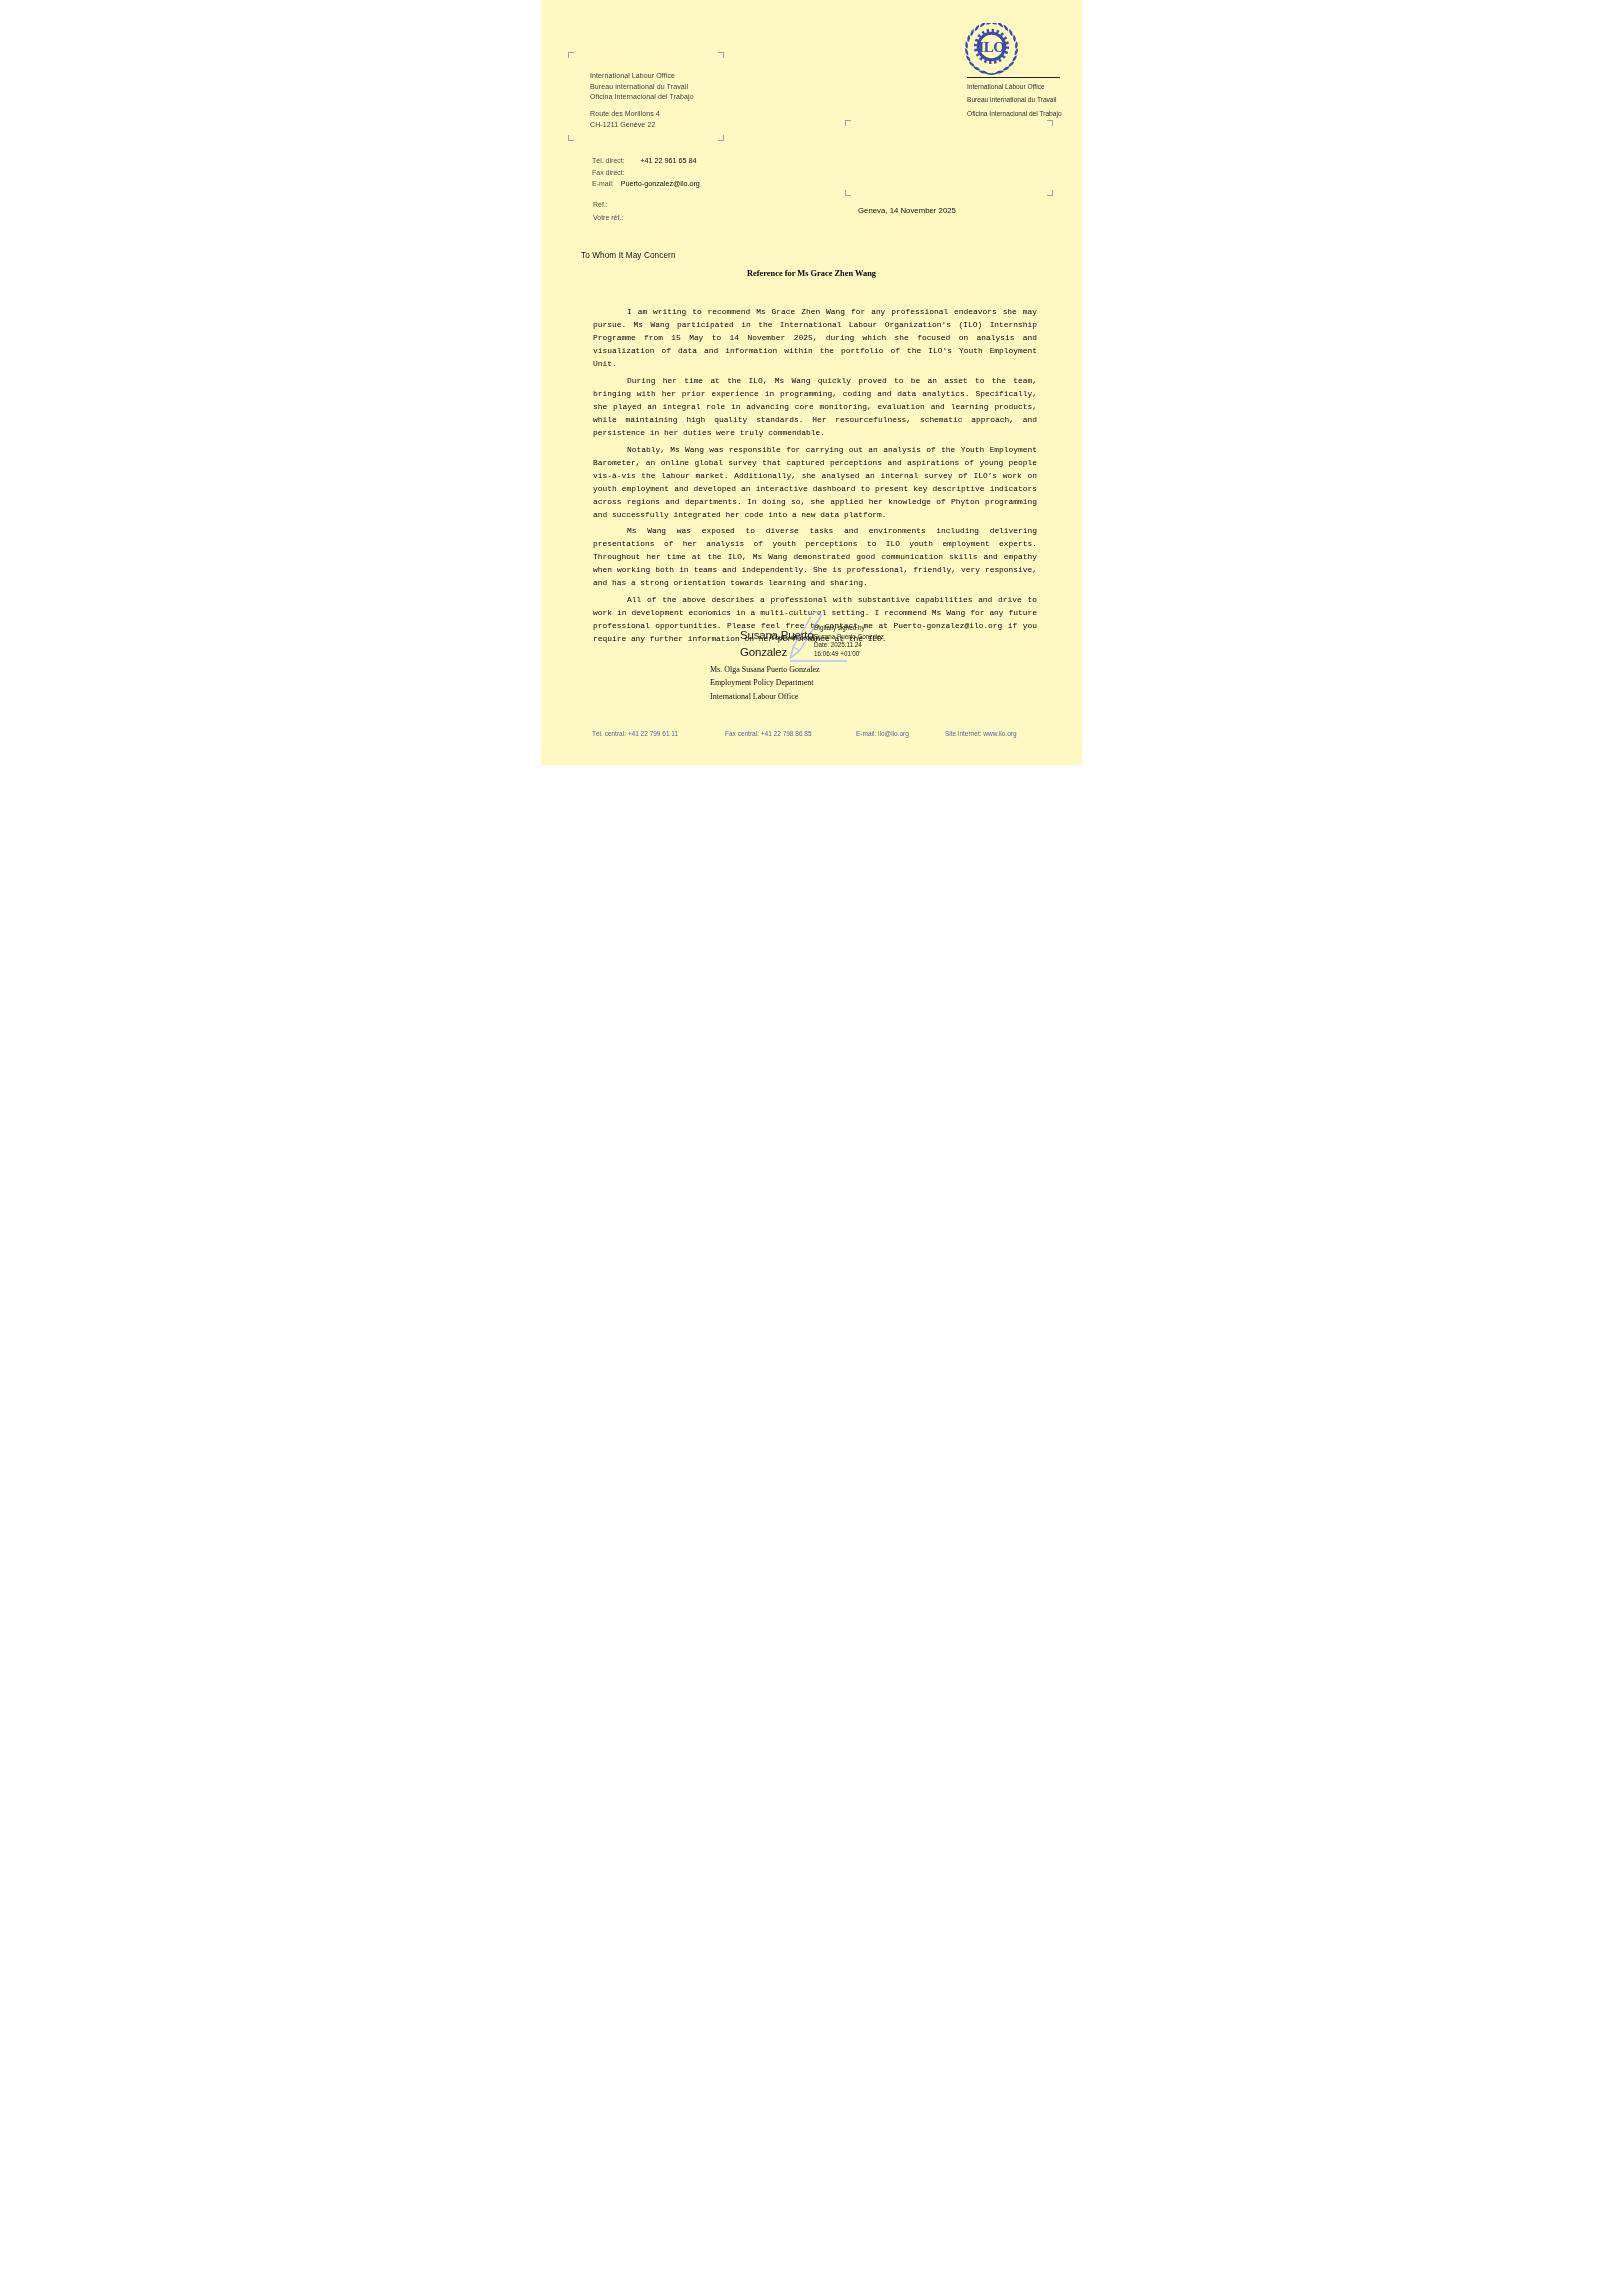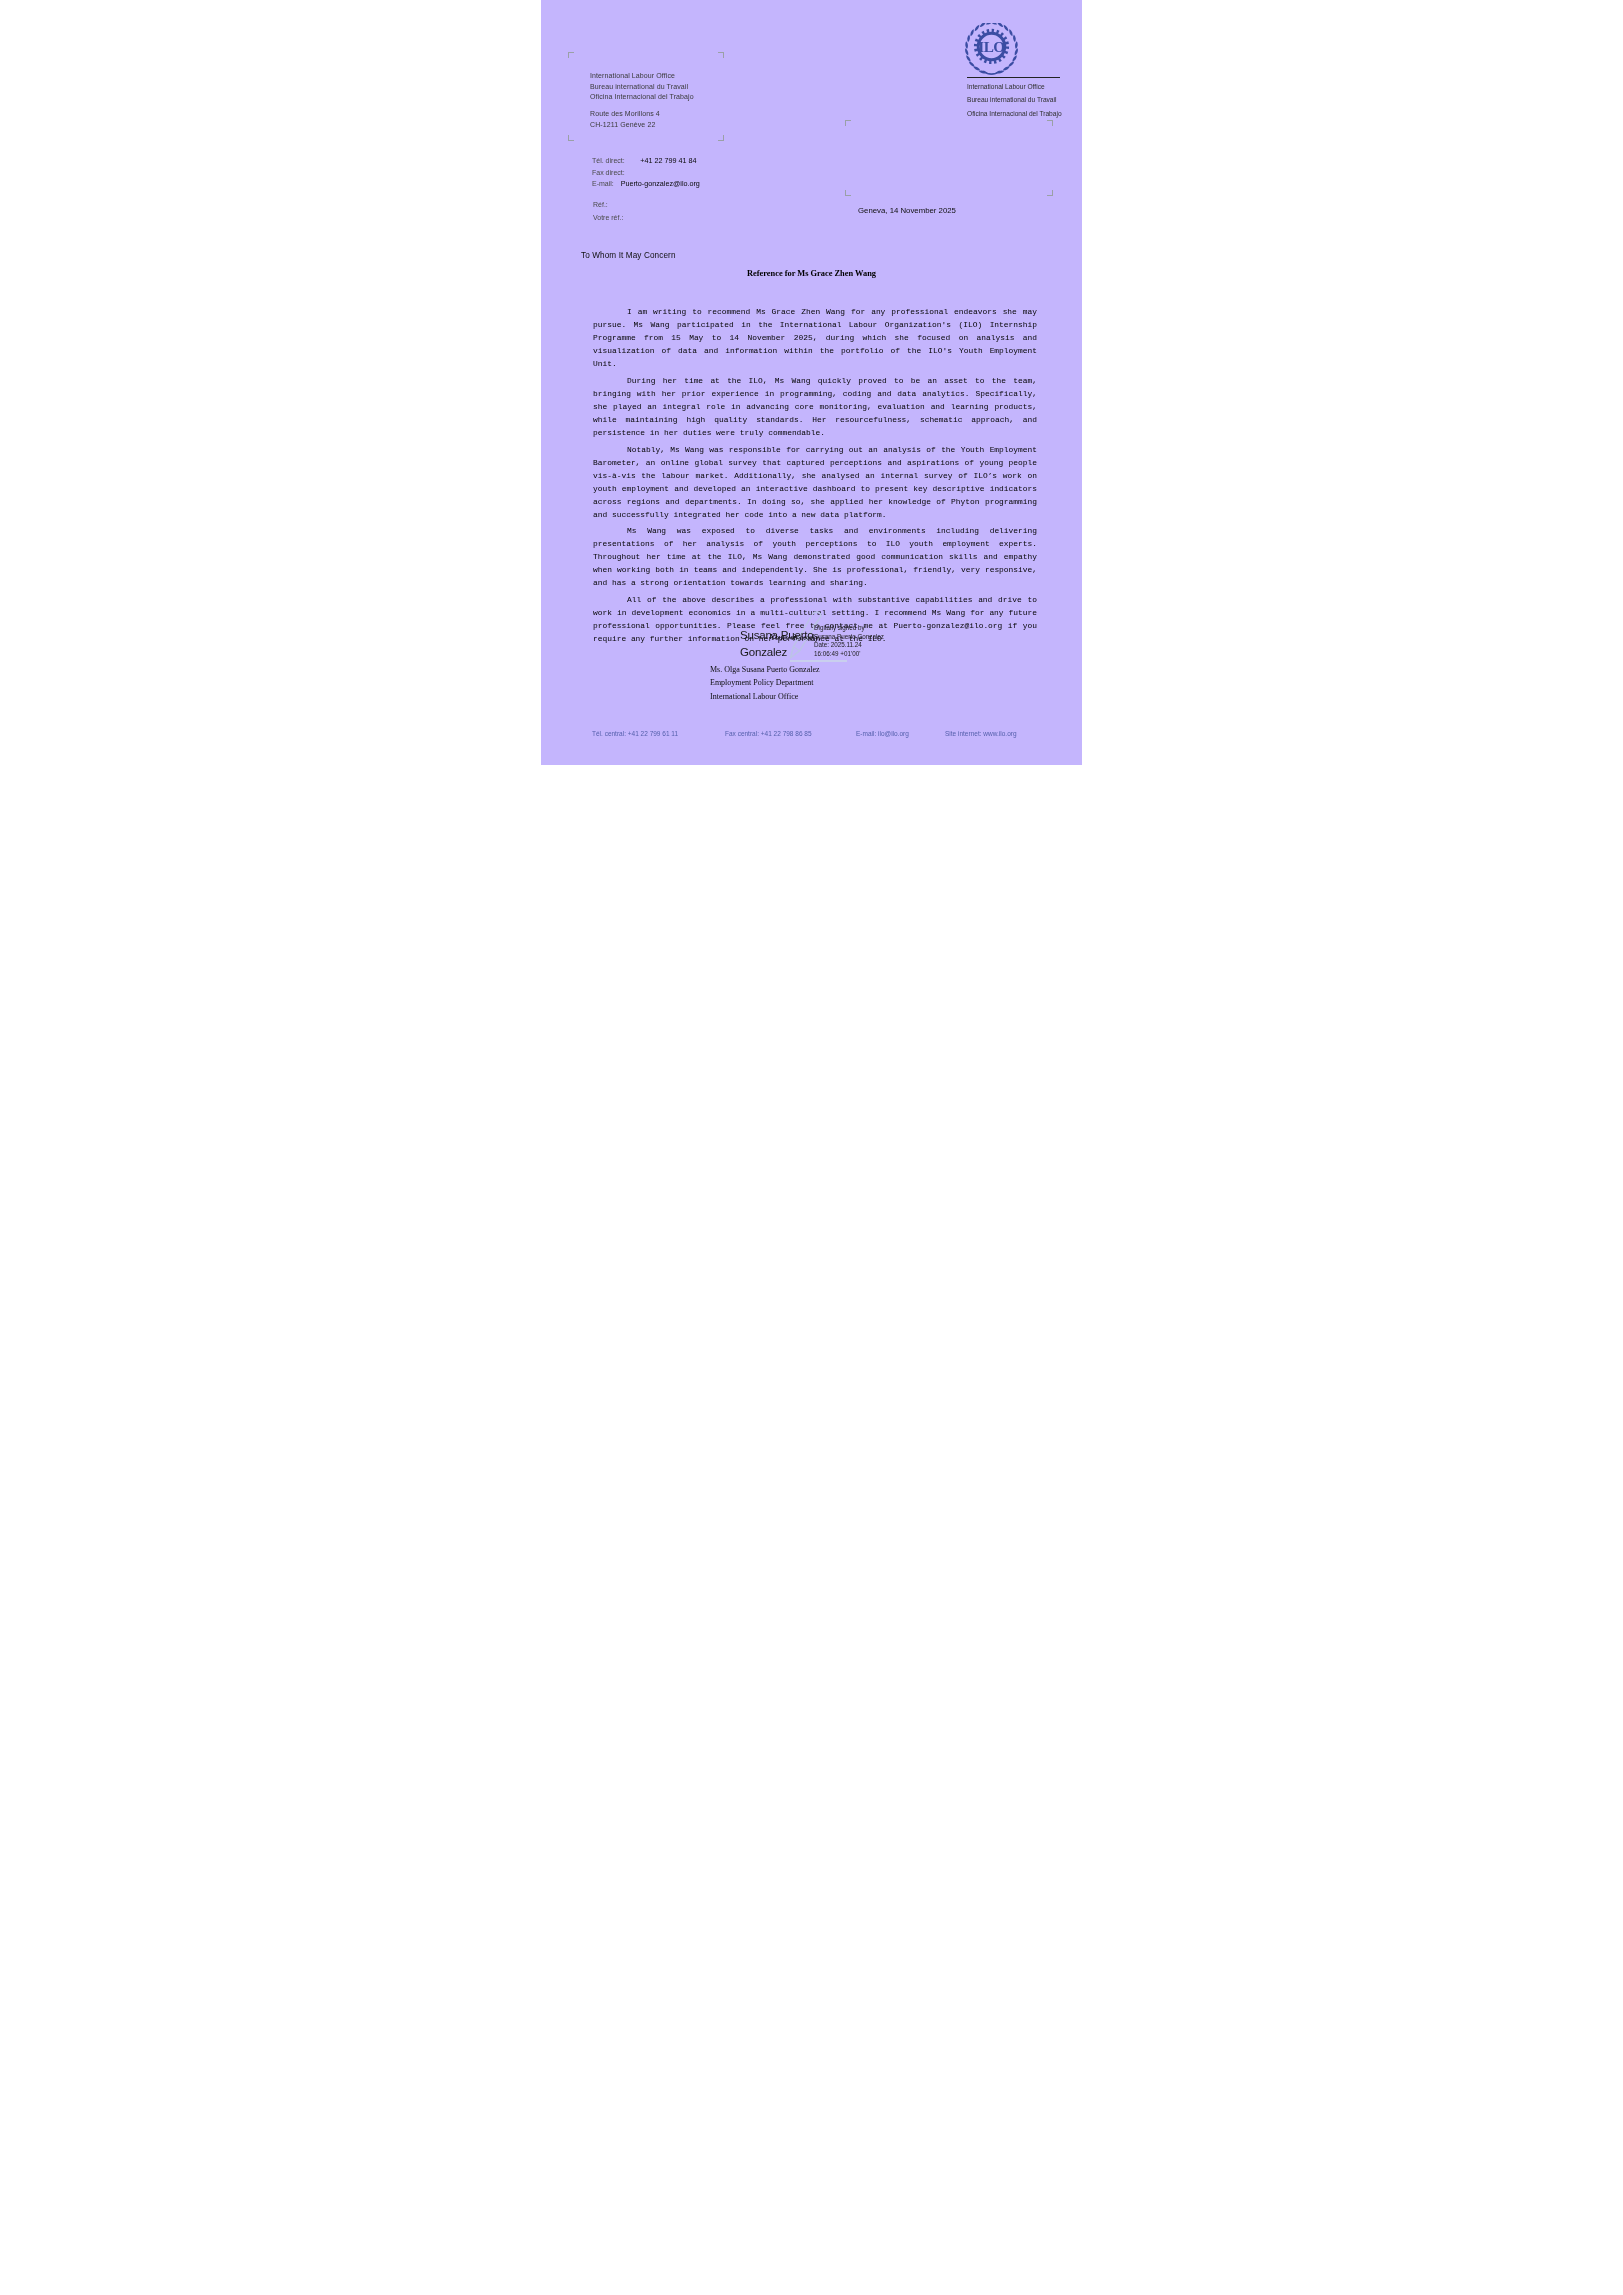--- a/index.html
+++ b/index.html
@@ -8,21 +8,21 @@
     --pen-lavender:#bcc3e8;
     --underline-lavender:#c9cfee;
     --mark-gray:#9aa0a6;
   }
   html,body{margin:0;padding:0;background:#ffffff;}
   .page{
     position:relative;
     width:541px;
     height:765px;
     margin:0 auto;
-    background:#c4b5fd;
+    background:#fef9c3;
     overflow:hidden;
     font-family:"Liberation Sans", sans-serif;
     color:#111;
   }
   
   .mark{position:absolute;width:4.6px;height:4.6px;border:0 solid var(--mark-gray);}
   .mark.tl{border-top-width:0.8px;border-left-width:0.8px;}
   .mark.tr{border-top-width:0.8px;border-right-width:0.8px;}
   .mark.bl{border-bottom-width:0.8px;border-left-width:0.8px;}
   .mark.br{border-bottom-width:0.8px;border-right-width:0.8px;}
@@ -127,21 +127,21 @@
   </svg>
   <div class="logo-rule"></div>
   <div class="lh-right">
     <div>International Labour Office</div>
     <div>Bureau international du Travail</div>
     <div>Oficina Internacional del Trabajo</div>
   </div>
 
   <div class="row" style="left:51px;top:156px;">
     <span class="lbl">Tél. direct:</span>
-    <span class="val" style="margin-left:13.3px;">+41 22 799 41 84</span>
+    <span class="val" style="margin-left:13.3px;">+41 22 961 65 84</span>
   </div>
   <div class="row" style="left:51px;top:168px;">
     <span class="lbl">Fax direct:</span>
   </div>
   <div class="row" style="left:51px;top:179px;">
     <span class="lbl">E-mail:</span>
     <span class="val" style="margin-left:4.6px;margin-top:16px;">Puerto-gonzalez@ilo.org</span>
   </div>
 
   <div class="row lbl" style="left:52px;top:201px;">Réf.:</div>

